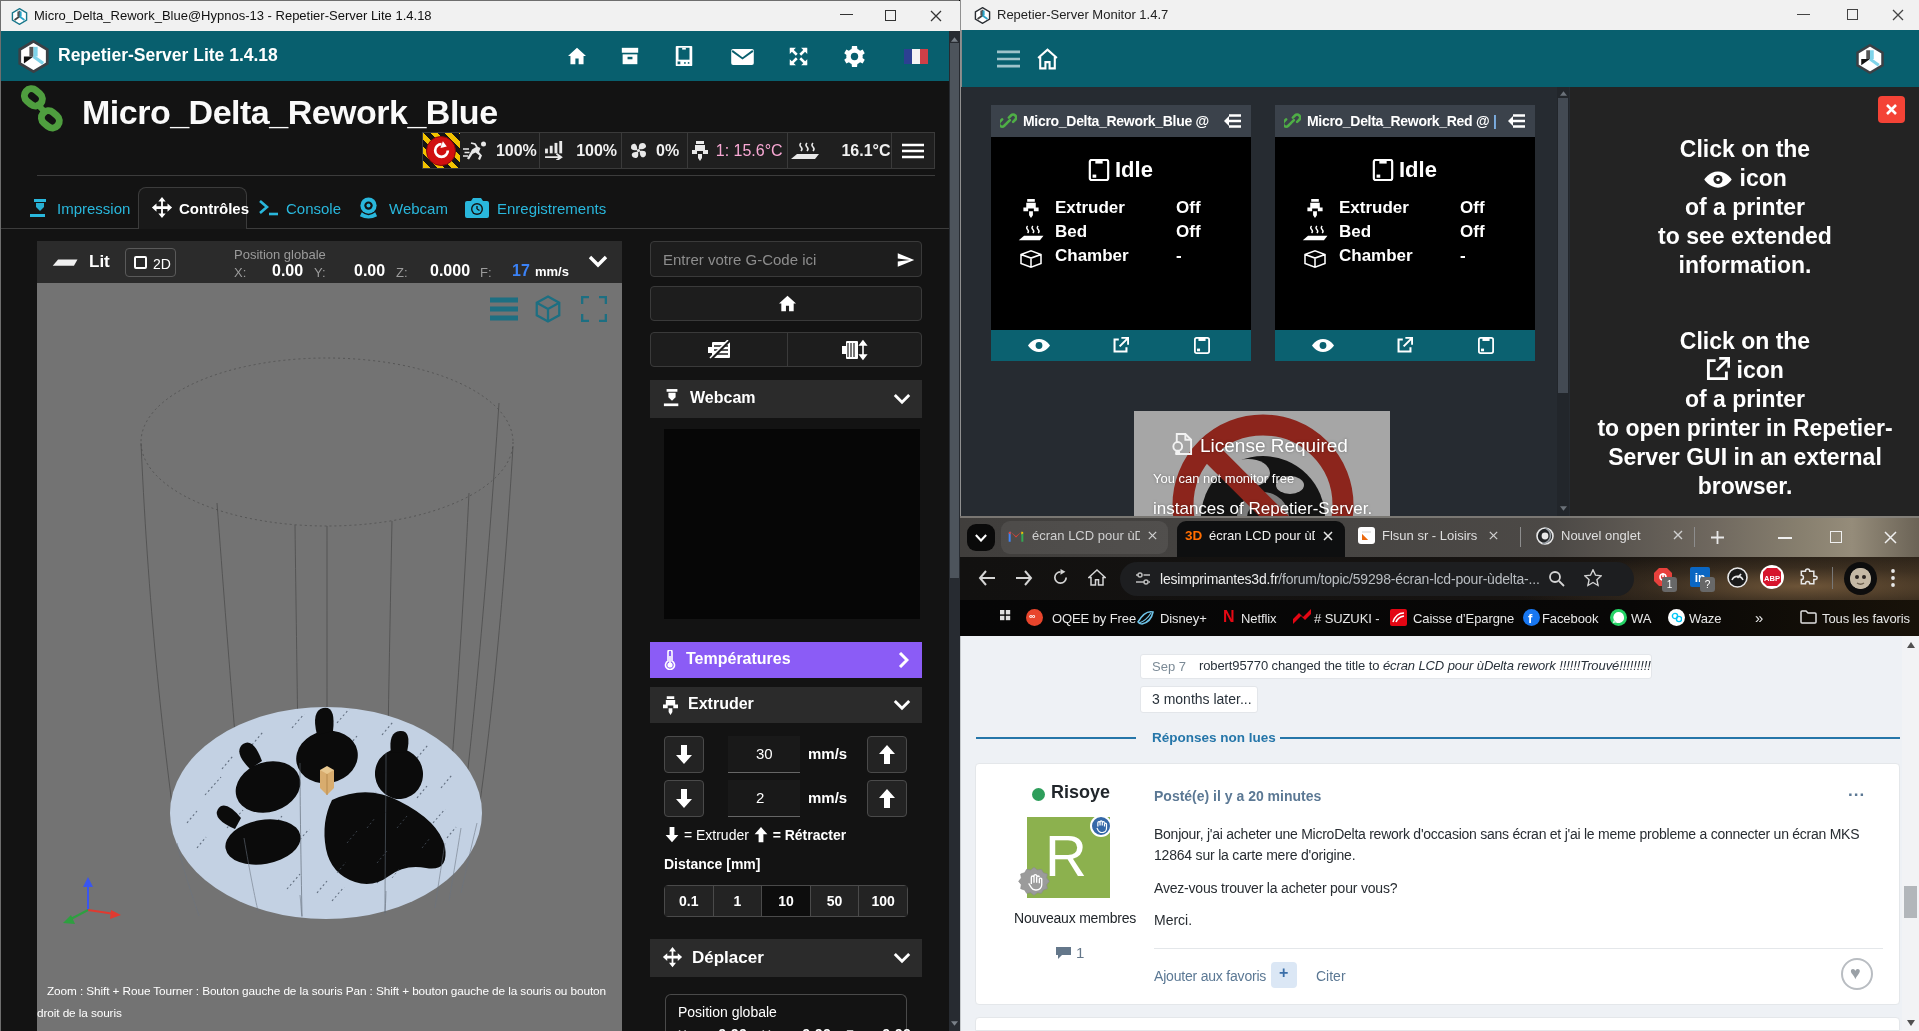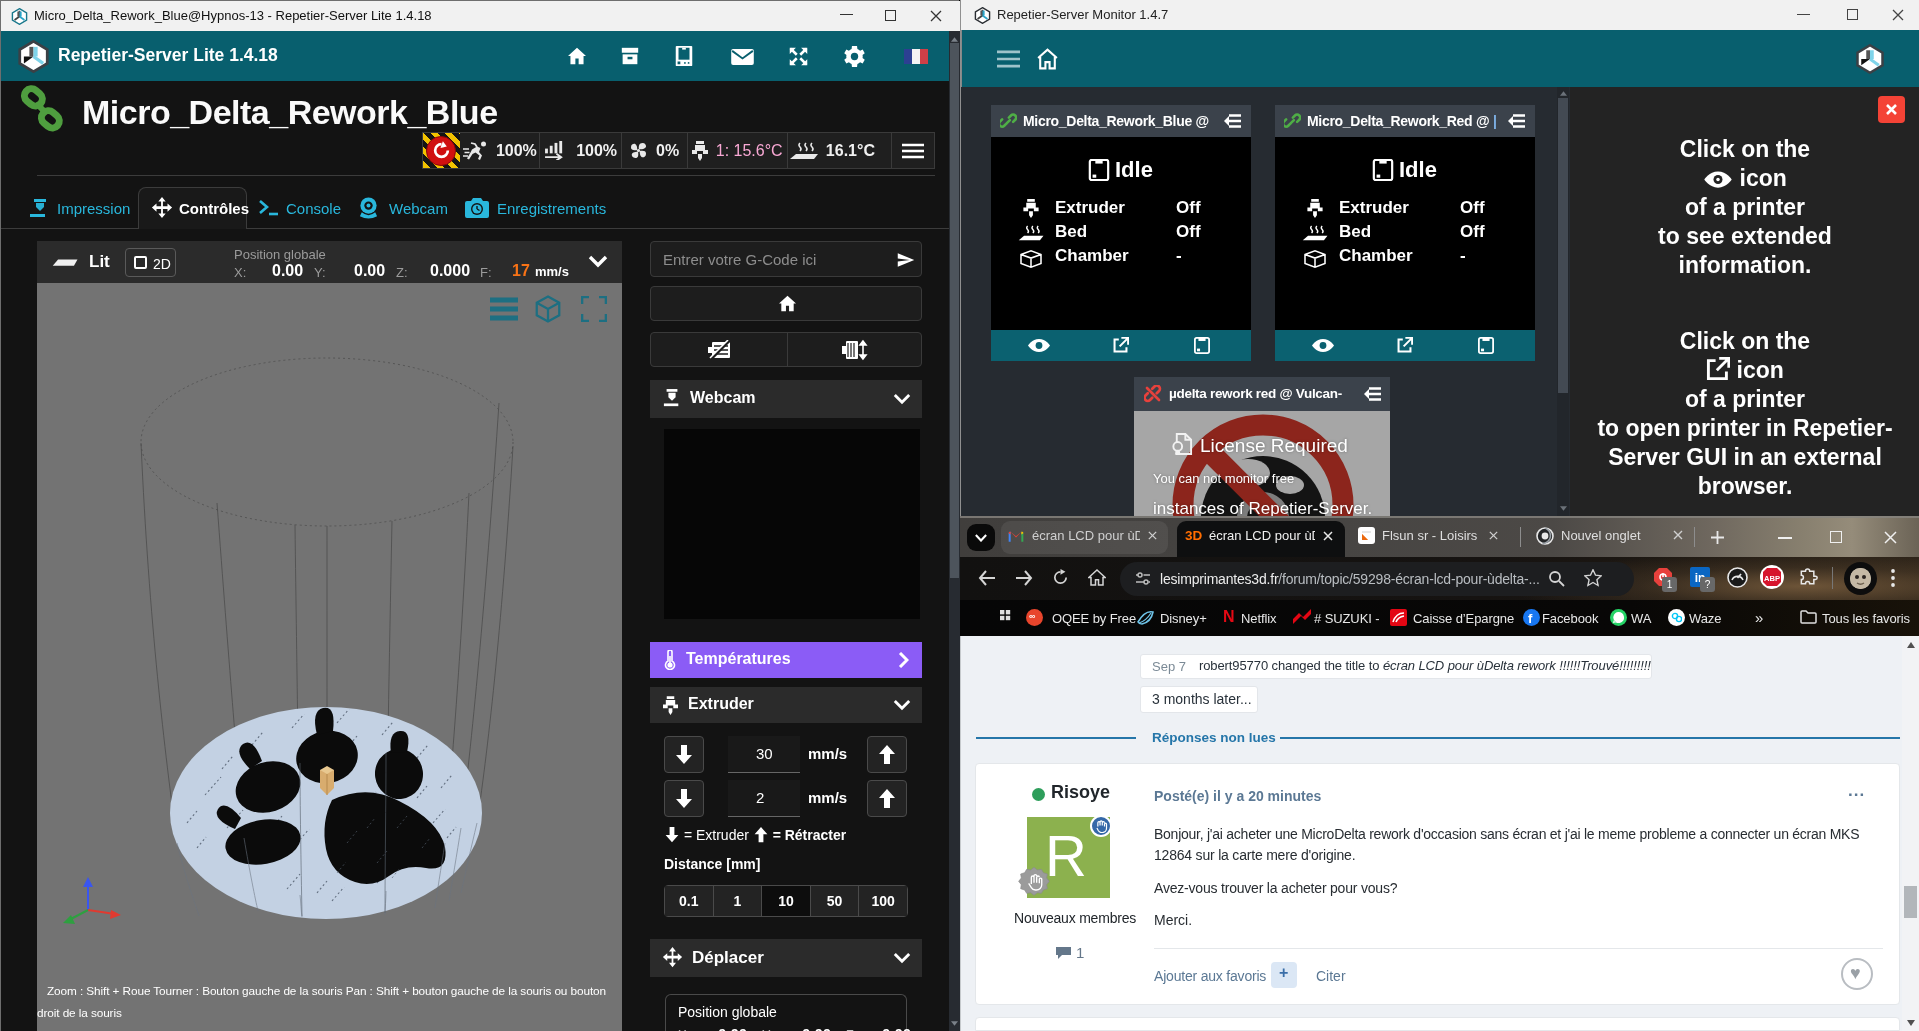--- a/index.html
+++ b/index.html
@@ -148,21 +148,21 @@
             <circle cx="12" cy="12" r="2" fill="#e8e8e8"></circle>
           </svg>
         <span style="color:#f0f0f0;font-size:16px;font-weight:bold">0%</span>
       </div>
       <div style="flex:1.45;display:flex;align-items:center;justify-content:center;gap:8px;border-right:1px solid #3a3a3a;height:100%">
         <svg width="16" height="20" viewBox="0 0 16 20">
             <path fill="#e8e8e8" d="M4 0 h8 v3 h-8 Z M3 4 h10 v5 h3 v4 h-5 v-3 h-6 v3 H0 V9 h3 Z M6 13 h4 v4 l-2 3 -2-3 Z"></path>
           </svg>
         <span style="color:#f9a8d4;font-size:16px;font-weight:normal">1: 15.6°C</span>
       </div>
-      <div style="flex:1.5;display:flex;align-items:center;justify-content:flex-start;gap:4px;border-right:1px solid #3a3a3a;height:100%">
+      <div style="flex:1.5;display:flex;align-items:center;justify-content:flex-end;gap:18px;border-right:1px solid #3a3a3a;height:100%">
         <svg width="34" height="20" viewBox="0 0 34 20">
             <path d="M12 2 q-2 2 0 4 q2 2 0 4 M18 2 q-2 2 0 4 q2 2 0 4 M24 2 q-2 2 0 4 q2 2 0 4" stroke="#e8e8e8" stroke-width="1.6" fill="none"></path>
             <path d="M8 13 L30 13 L26 18 L2 18 Z" fill="#e8e8e8"></path>
           </svg>
         <span style="color:#f0f0f0;font-size:16px;font-weight:bold">16.1°C</span>
       </div>
       <div style="flex:0.62;display:flex;align-items:center;justify-content:center;height:100%">
         <svg width="22" height="16" viewBox="0 0 22 16">
             <path d="M0 2 h22 M0 8 h22 M0 14 h22" stroke="#fff" stroke-width="2.6"></path>
           </svg>
@@ -219,21 +219,21 @@
       </div>
       <span class="abs" style="left:197px;top:6px;font-size:13px;color:#9b9b9b">Position globale</span>
       <div class="abs" style="left:197px;top:21px;font-size:13px;color:#9b9b9b">
         <span style="position:absolute;left:0;top:3px">X:</span>
           <span style="position:absolute;left:38px;top:0;color:#fff;font-weight:bold;font-size:16px">0.00</span>
         <span style="position:absolute;left:80px;top:3px">Y:</span>
           <span style="position:absolute;left:120px;top:0;color:#fff;font-weight:bold;font-size:16px">0.00</span>
         <span style="position:absolute;left:162px;top:3px">Z:</span>
           <span style="position:absolute;left:196px;top:0;color:#fff;font-weight:bold;font-size:16px">0.000</span>
         <span style="position:absolute;left:246px;top:3px">F:</span>
-          <span style="position:absolute;left:278px;top:0;color:#f97316;font-weight:bold;font-size:16px">17</span>
+          <span style="position:absolute;left:278px;top:0;color:#3b82f6;font-weight:bold;font-size:16px">17</span>
           <span style="position:absolute;left:301px;top:2px;color:#fff;font-weight:bold;font-size:13px">mm/s</span>
       </div>
       <svg class="abs" style="left:551px;top:14px" width="20" height="13" viewBox="0 0 20 13">
           <path d="M2 2 L10 10 L18 2" stroke="#fff" stroke-width="3.4" fill="none"></path>
         </svg>
     </div>
 
     <div class="abs" style="left:36px;top:282px;width:585px;height:749px;background:#737373" id="vp">
 
       <svg class="abs" style="left:453px;top:14px" width="28" height="24" viewBox="0 0 28 24">
@@ -601,34 +601,20 @@
           </svg>
         <svg class="abs" style="left:203px;top:7px" width="16" height="17" viewBox="0 0 18 19">
             <rect x="1" y="1" width="16" height="17" rx="2" fill="none" stroke="#fff" stroke-width="2"></rect>
             <rect x="5" y="1" width="8" height="3.4" fill="#fff"></rect>
             <rect x="3.4" y="13" width="3.4" height="3" fill="#fff"></rect>
           </svg>
       </div>
     </div>
 
     <div class="abs" style="left:173px;top:377px;width:256px;height:139px;overflow:hidden">
-      <div class="abs" style="left:0;top:0;width:256px;height:34px;background:#3b424b">
-        <svg class="abs" style="left:10px;top:8px" width="18" height="18" viewBox="0 0 24 24">
-            <g stroke="#e8413c" stroke-width="3.6" fill="none" stroke-linecap="round">
-              <path d="M4 4 L20 20"></path>
-              <path d="M9 15 l-3 3 a4 4 0 01-6-6 l3-3" transform="translate(2,2)"></path>
-              <path d="M15 9 l3-3 a4 4 0 016 6 l-3 3" transform="translate(-4,-4)"></path>
-            </g>
-          </svg>
-        <span class="abs" style="left:35px;top:9px;font-size:13.5px;font-weight:bold;color:#fff;letter-spacing:-0.3px">µdelta rework red @ Vulcan-</span>
-        <svg class="abs" style="left:225px;top:10px" width="22" height="14" viewBox="0 0 22 14">
-            <path d="M5 7 L10 2 V12 Z" fill="#fff"></path>
-            <path d="M10 1.5 h12 M10 7 h12 M10 12.5 h12" stroke="#fff" stroke-width="2.4"></path>
-          </svg>
-      </div>
       <div class="abs" style="left:0;top:34px;width:256px;height:105px;background:#a6a6a6">
         <svg class="abs" style="left:14px;top:-18px" width="230" height="230" viewBox="0 0 230 230">
           <g fill="#141414">
               <circle cx="115" cy="125" r="62"></circle>
               <ellipse cx="100" cy="80" rx="22" ry="14" fill="#a6a6a6"></ellipse>
               <ellipse cx="142" cy="92" rx="14" ry="9" fill="#a6a6a6"></ellipse>
               <circle cx="115" cy="125" r="26" fill="#7d7d7d"></circle>
               <circle cx="115" cy="125" r="16" fill="#141414"></circle>
               <circle cx="121" cy="118" r="8" fill="#e8e8e8"></circle>
             </g>

